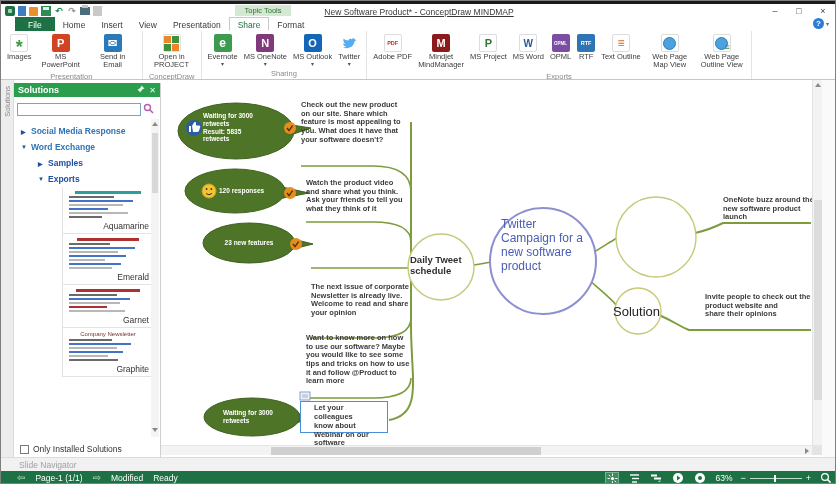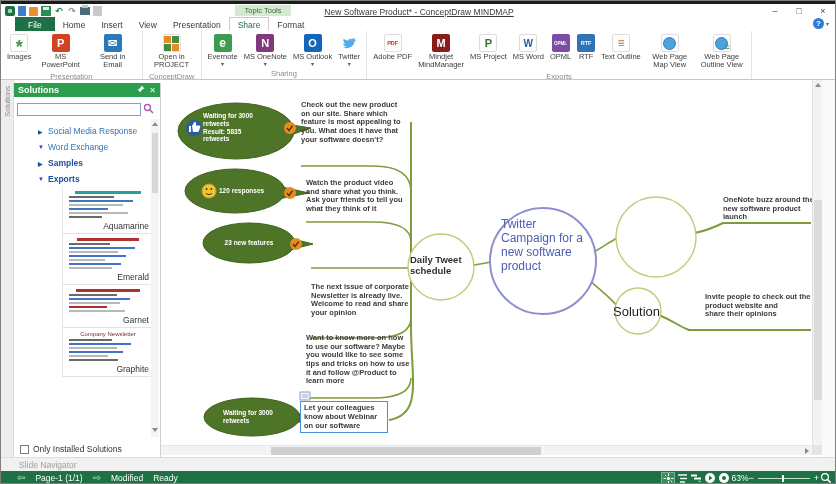--- a/index.html
+++ b/index.html
@@ -67,21 +67,21 @@
   
   #vertstrip { position:absolute; left:0; top:79px; width:13px; height:377px; background:#ededed; border-right:1px solid #dcdcdc; }
   #vertstrip span { writing-mode:vertical-rl; transform:rotate(180deg); font-size:7.5px; color:#8a8a8a; margin:6px 2px; display:inline-block; }
   #panel { position:absolute; left:13px; top:82px; width:147px; height:374px; background:#fff; border-right:1px solid #cfcfcf; }
   #panel-header { height:14px; background:#2b9e4d; display:flex; align-items:center; padding:0 4px; }
   #panel-header .ptitle { color:#fff; font-size:9px; font-weight:bold; flex:1; }
   #panel-header .phicon { color:#eafaef; font-size:8px; margin-left:4px; }
   #searchrow { display:flex; align-items:center; padding:3px 3px 2px 3px; gap:2px; }
   #search-input { width:124px; height:13px; border:1px solid #7aa3cc; font-size:8px; padding:0 2px; }
   #tree { padding:3px 0 0 0; }
-  .titem { display:flex; align-items:center; gap:4px; height:16px; padding-left:24px; font-size:8.5px; }
+  .titem { display:flex; align-items:center; gap:4px; height:16px; padding-left:7px; font-size:8.5px;font-weight:bold; }
   .titem .arr { font-size:6px; color:#1f4fa0; width:6px; }
   .t-blue { color:#2e74b5; }
   .t-bold { color:#1f4fa0; font-weight:bold; padding-left:24px; }
   #thumbs { position:absolute; left:48px; top:104px; width:92px; }
   .thumb { background:#fff; border:1px solid #e3e3e3; border-top:none; padding:3px 4px 2px 4px; }
   .thumb .tname { text-align:right; font-size:8.5px; color:#333; margin-top:3px; }
   .thumb .thead { text-align:center; font-size:6px; color:#7a3030; margin-bottom:1px; white-space:nowrap; overflow:hidden; }
   .ln { height:2px; margin:2px 2px; background:#9aa7b8; }
   .ln-t { background:#2aa198; height:3px; }
   .ln-r { background:#b03030; height:3px; }
@@ -101,36 +101,36 @@
   
   #canvas { position:absolute; left:160px; top:79px; width:651px; height:365px; background:#fff; overflow:hidden; }
   #mm-svg { position:absolute; left:0; top:0; }
   .topic { position:absolute; font-size:7.5px; font-weight:bold; color:#3b3b3b; line-height:1.16; }
   .pre { white-space:pre-line; }
   .ctext { position:absolute; color:#fff; font-size:6.5px; font-weight:bold; line-height:1.2; }
   #central-label { position:absolute; left:340px; top:138px; width:88px; font-size:12px; color:#4a5db2; line-height:1.16; }
   #daily-label { position:absolute; left:249px; top:175px; width:62px; font-size:9.5px; font-weight:bold; color:#2f2f2f; line-height:1.15; }
   #goals-label { position:absolute; left:453px; top:150px; width:84px; font-size:11.5px; color:#222; text-align:center; }
   #solution-label { position:absolute; left:452px; top:224px; width:50px; font-size:13px; color:#222; text-align:left; }
-  #selbox { position:absolute; left:139px; top:321px; width:88px; height:32px; border:1px solid #4a90d9; background:#fff; padding:2px 3px; }
+  #selbox { position:absolute; left:139px; top:321px; width:88px; height:32px; border:1px solid #4a90d9; background:#fff; padding:2px 13px; }
   #selbox .topic-in { font-size:7.5px; font-weight:bold; color:#3b3b3b; line-height:1.18; }
   
   #vscroll { position:absolute; left:811px; top:79px; width:10px; height:365px; background:#f3f3f3; border-left:1px solid #e2e2e2; }
   #vscroll .vthumb { position:absolute; left:1px; top:120px; width:8px; height:200px; background:#dcdcdc; }
   #hscroll { position:absolute; left:160px; top:444px; width:651px; height:10px; background:#f3f3f3; border-top:1px solid #e6e6e6; }
   #hscroll .hthumb { position:absolute; left:110px; top:1px; width:270px; height:8px; background:#cfcfcf; }
   #hscroll .harr { position:absolute; right:3px; top:2px; }
   #scrollcorner { position:absolute; left:811px; top:444px; width:10px; height:10px; background:#e4e4e4; }
   #rightfiller { position:absolute; left:821px; top:79px; width:15px; height:377px; background:#fafafa; }
   
   #statusbar { position:absolute; left:0; top:470px; width:836px; height:14px; background:#1e7145; display:flex; align-items:center; color:#fff; }
   #statusbar .sleft { display:flex; align-items:center; gap:10px; margin-left:16px; }
   #statusbar .navarrow { color:#b9e2c6; font-size:10px; line-height:1; }
   #statusbar .stext { font-size:8.5px; }
-  #statusbar .sright { position:absolute; right:4px; display:flex; align-items:center; }
+  #statusbar .sright { position:absolute; right:4px; display:flex; align-items:center; gap:8px; }
   .sicon { width:14px; height:12px; display:flex; align-items:center; justify-content:center; }
   .sicon.active { background:#3f8a5f; border:1px solid #74b38d; }
   #zoomslider { display:flex; align-items:center; gap:4px; }
   #zoomslider .track { position:relative; width:52px; height:1px; background:#bfe0cc; }
   #zoomslider .knob { position:absolute; left:24px; top:-3px; width:2px; height:7px; background:#fff; }
   .zbtn { font-size:9px; color:#fff; line-height:1; }
 </style>
 </head>
 <body>
 

